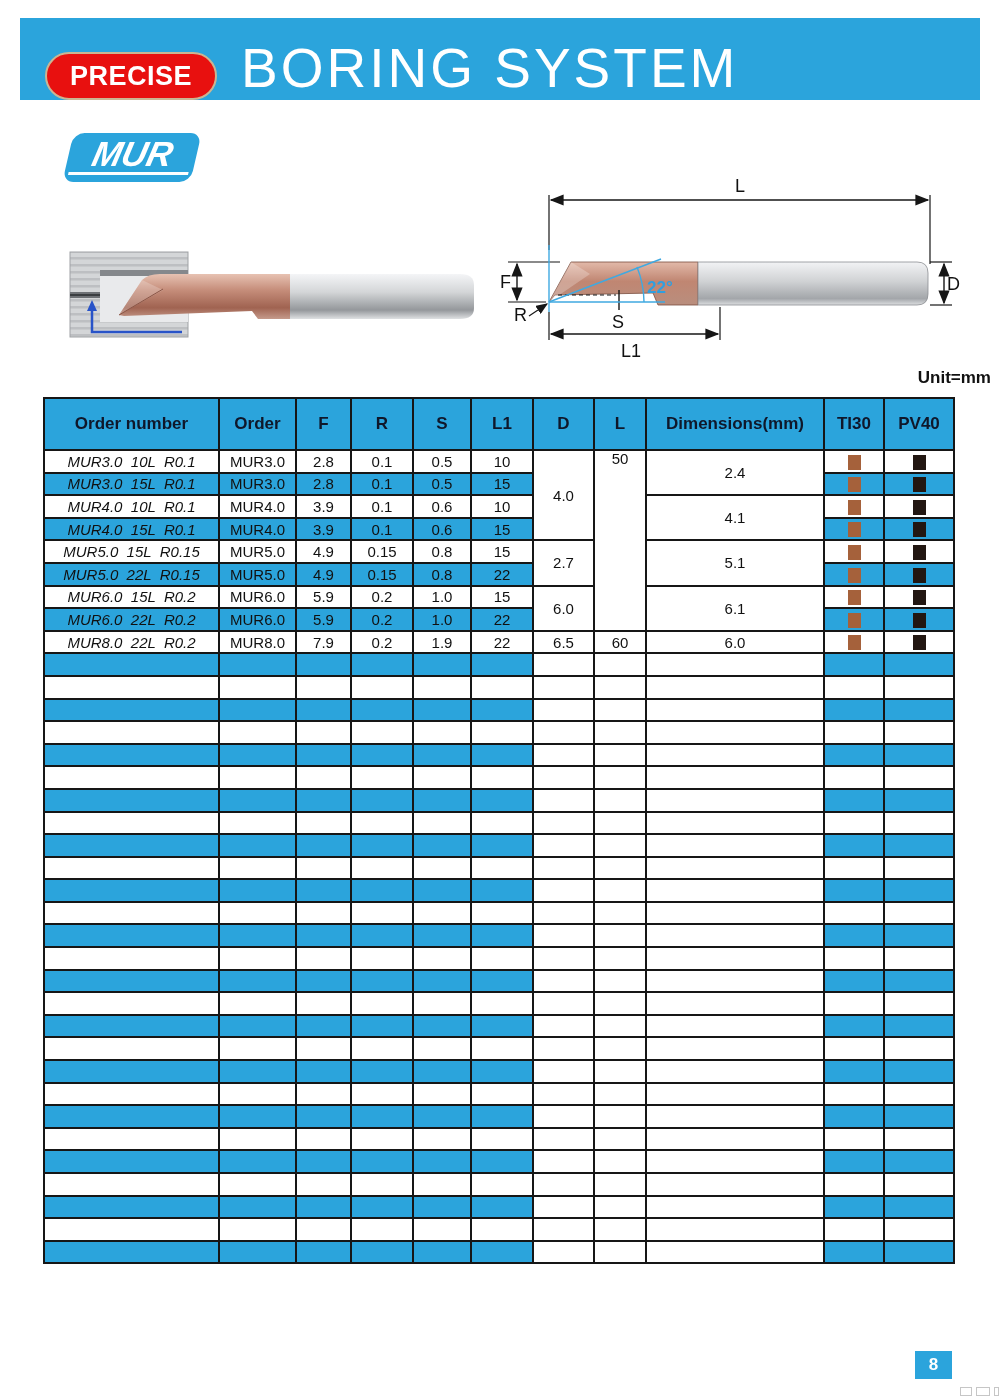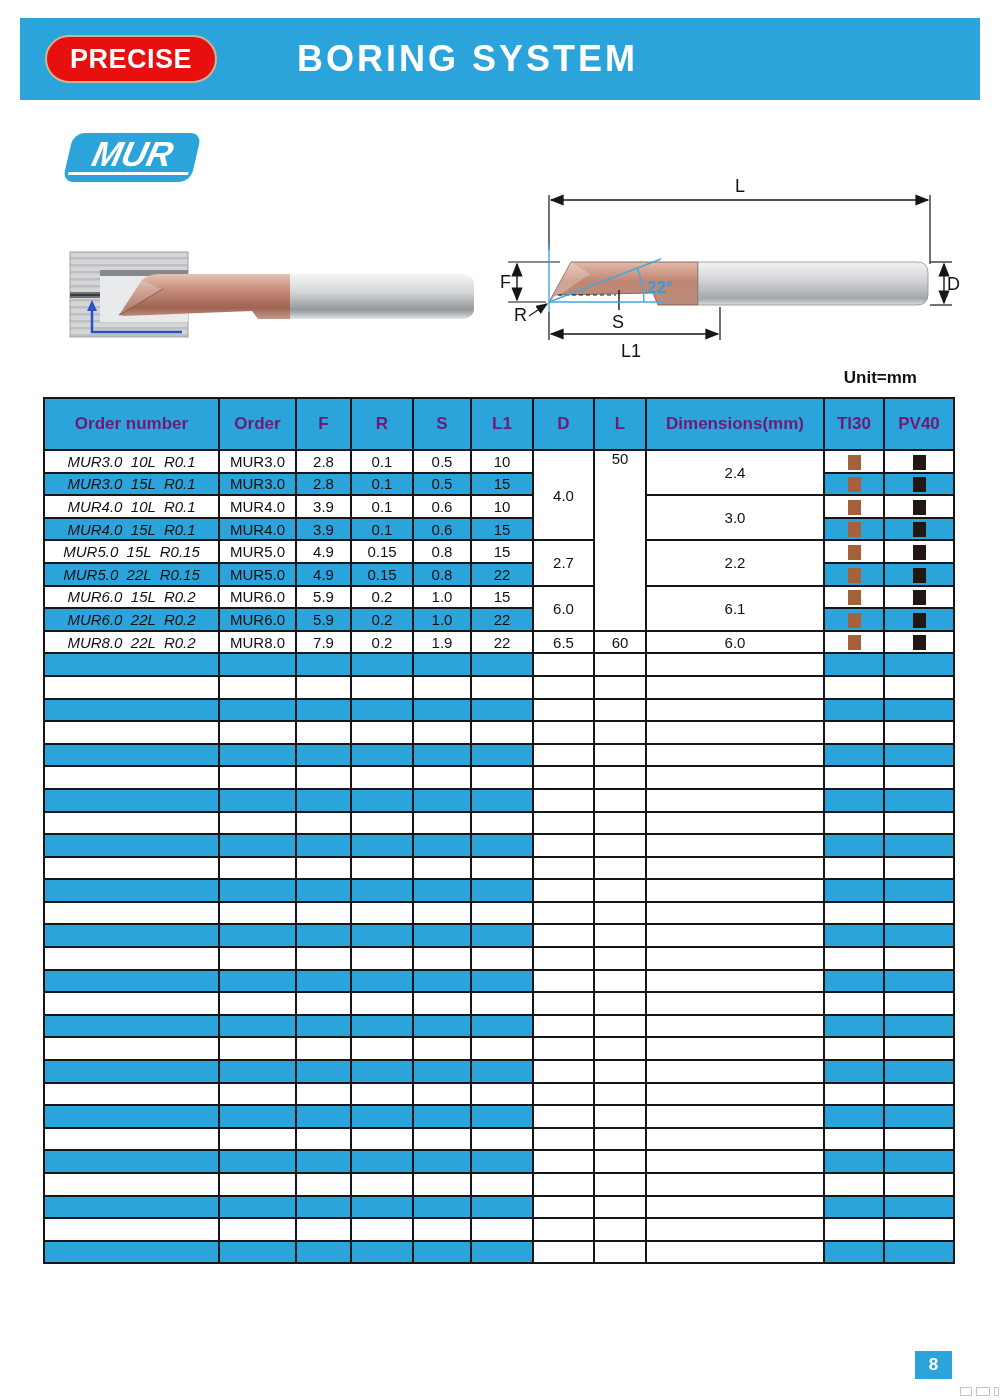--- a/index.html
+++ b/index.html
@@ -2,42 +2,42 @@
 <html><head>
 <meta charset="utf-8">
 <style>
   html,body { margin:0; padding:0; }
   body {
     width:1000px; height:1400px; position:relative; background:#ffffff;
     font-family:"Liberation Sans", sans-serif; overflow:hidden;
   }
   
   .banner { position:absolute; left:20px; top:18px; width:960px; height:82px;
-    background:#2BA4DC; display:flex; align-items:center; }
+    background:#2BA4DC; display:flex; align-items:flex-end; }
   .badge { margin-left:25px; width:168px; height:44px; background:#E8100F;
     border:2px solid #CDB globalization; border:2px solid #CBB592; border-radius:26px;
     color:#fff; font-weight:bold; font-size:27px; display:flex; align-items:center;
     justify-content:center; letter-spacing:0.5px; }
-  .banner-title { margin-left:80px; color:#fff; font-weight:bold; font-size:36px;
+  .banner-title { margin-left:24px; color:#fff; font-weight:normal; font-size:55px;
     letter-spacing:3px; }
   
   .mur-logo { position:absolute; left:68px; top:133px; width:128px; height:49px;
     background:#2BA4DC; border-radius:11px; transform:skewX(-13deg); }
   .mur-logo .mur-text { position:absolute; left:0; right:0; top:0px; text-align:center;
     color:#fff; font-weight:bold; font-style:italic; font-size:35px; line-height:42px; }
   .mur-logo .mur-line { position:absolute; left:4px; right:4px; bottom:7px; height:3px;
     background:#fff; }
   
-  .unit-label { position:absolute; left:752px; top:368px; width:165px; text-align:right;
+  .unit-label { position:absolute; left:826px; top:368px; width:165px; text-align:right;
     font-weight:bold; font-size:17px; color:#111; }
   
   .table-wrap { position:absolute; left:43px; top:397px; }
   table.spec { border-collapse:collapse; table-layout:fixed; width:912px; }
   table.spec th, table.spec td { border:2px solid #161616; padding:0; }
-  table.spec th { height:50px; background:#2BA4DC; color:#701a75; font-weight:bold;
+  table.spec th { height:50px; background:#2BA4DC; color:#0f172a; font-weight:bold;
     font-size:17px; text-align:center; }
   table.spec td { height:20.6px; font-size:15px; color:#111; text-align:center;
     line-height:1; }
   td.c-order { text-align:left; padding-left:13px; white-space:pre;font-style:italic; }
   tr.blue-row td { background:#2BA4DC; }
   tr.white-row td { background:#fff; }
   tr.blue-row td.cell-white { background:#fff; }
   td.cell-white { background:#fff; }
   td.l-cell { vertical-align:top; padding-top:33px; }
   .sq { display:inline-block; width:13px; height:15px; vertical-align:middle; }
@@ -216,21 +216,21 @@
       <td><span class="sq sq-ti30"></span></td>
       <td><span class="sq sq-pv40"></span></td>
     </tr>
     <tr class="white-row">
       <td class="c-order">MUR4.0  10L  R0.1</td>
       <td>MUR4.0</td>
       <td>3.9</td>
       <td>0.1</td>
       <td>0.6</td>
       <td>10</td>
-      <td class="cell-white" rowspan="2">3.0</td>
+      <td class="cell-white" rowspan="2">4.1</td>
       <td><span class="sq sq-ti30"></span></td>
       <td><span class="sq sq-pv40"></span></td>
     </tr>
     <tr class="blue-row">
       <td class="c-order">MUR4.0  15L  R0.1</td>
       <td>MUR4.0</td>
       <td>3.9</td>
       <td>0.1</td>
       <td>0.6</td>
       <td>15</td>
@@ -238,21 +238,21 @@
       <td><span class="sq sq-pv40"></span></td>
     </tr>
     <tr class="white-row">
       <td class="c-order">MUR5.0  15L  R0.15</td>
       <td>MUR5.0</td>
       <td>4.9</td>
       <td>0.15</td>
       <td>0.8</td>
       <td>15</td>
       <td class="cell-white" rowspan="2">2.7</td>
-      <td class="cell-white" rowspan="2">2.2</td>
+      <td class="cell-white" rowspan="2">5.1</td>
       <td><span class="sq sq-ti30"></span></td>
       <td><span class="sq sq-pv40"></span></td>
     </tr>
     <tr class="blue-row">
       <td class="c-order">MUR5.0  22L  R0.15</td>
       <td>MUR5.0</td>
       <td>4.9</td>
       <td>0.15</td>
       <td>0.8</td>
       <td>22</td>

